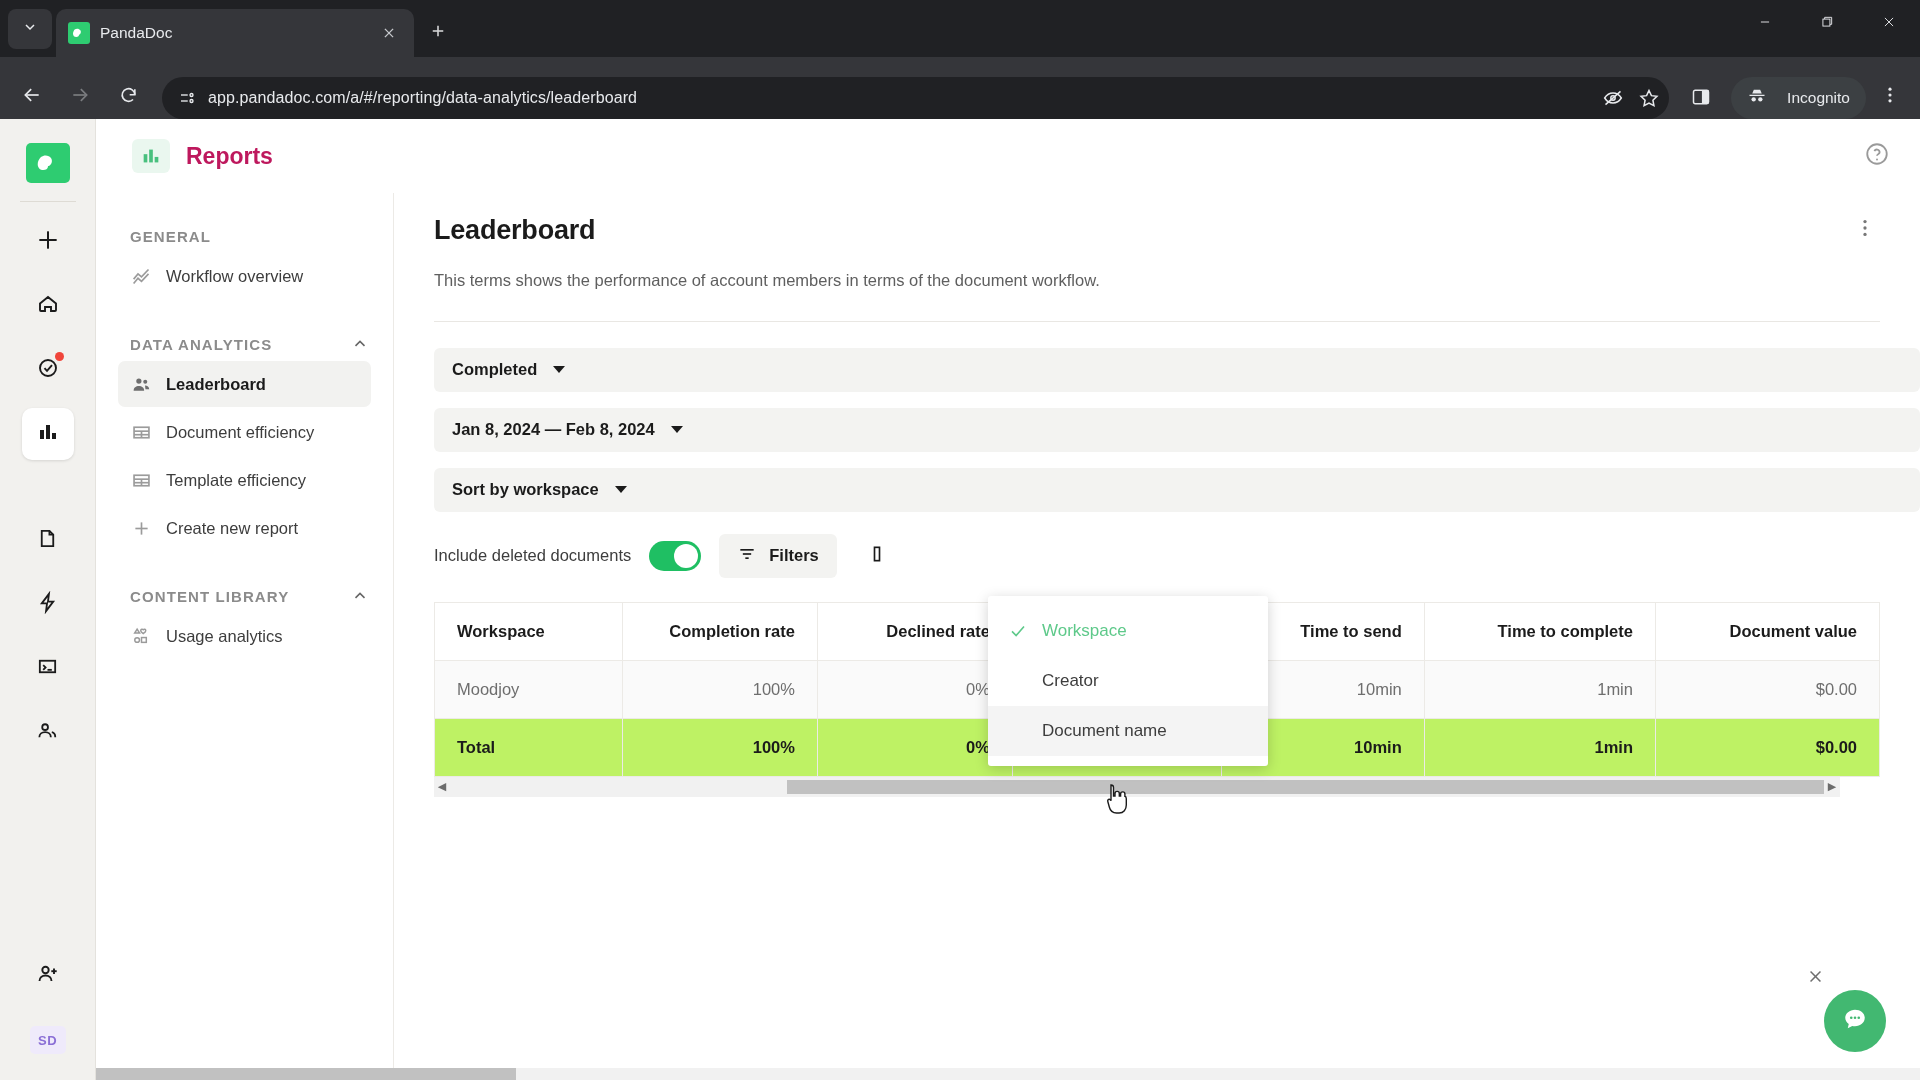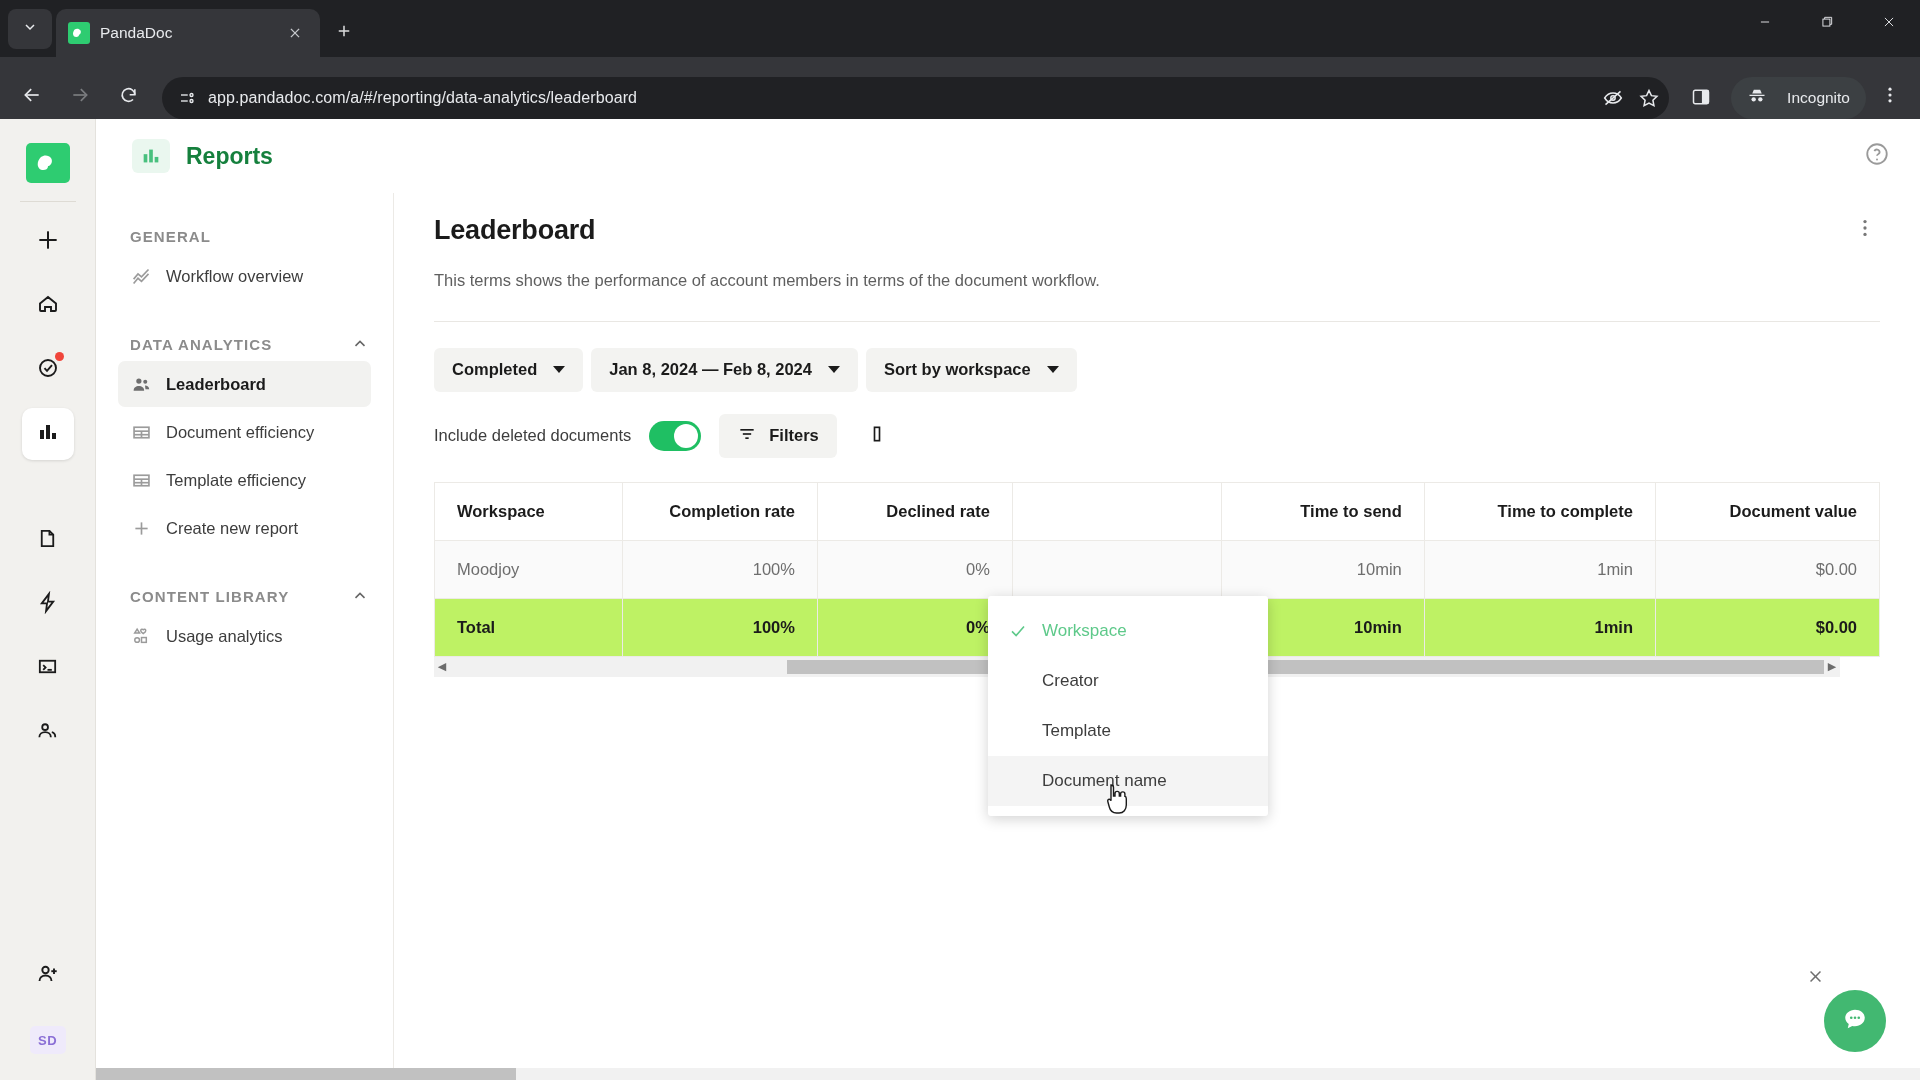--- a/index.html
+++ b/index.html
@@ -15,21 +15,21 @@
   .tabstrip {
     height: 57px; background:#202124; display:flex; align-items:flex-end;
     padding: 0 0 0 8px; position:relative;
   }
   .tab-list-btn {
     width:44px; height:40px; margin-bottom:8px; border-radius:8px;
     background:#35363a; display:flex; align-items:center; justify-content:center;
     color:#e8eaed; flex:0 0 auto;
   }
   .tab {
-    height:48px; width:264px; background:#35363a; border-radius:10px 10px 0 0;
+    height:48px; width:358px; background:#35363a; border-radius:10px 10px 0 0;
     display:flex; align-items:center; padding:0 12px; margin-left:4px; gap:10px;
     position:relative;
   }
   .tab-fav { width:22px; height:22px; border-radius:3px; background:#2ecc71;
     display:flex; align-items:center; justify-content:center; flex:0 0 auto;}
   .tab-fav svg { width:16px; height:16px; }
   .tab-title { color:#e8eaed; font-size:15.5px; flex:1; white-space:nowrap; overflow:hidden; }
   .tab-close { width:26px; height:26px; border-radius:50%; display:flex;align-items:center;justify-content:center;
     color:#c8cace; font-size:16px; }
   .newtab { width:36px; height:36px; margin:0 0 6px 6px; border-radius:50%;
@@ -70,21 +70,21 @@
   .rail-dot { position:absolute; top:8px; right:10px; width:9px;height:9px;border-radius:50%;background:#f0453a; }
   .rail-gap { height:42px; }
   .rail-spacer { flex:1; }
   .avatar-chip { width:36px;height:28px;border-radius:5px;background:#efeafb;color:#8b6fd6;
     display:flex;align-items:center;justify-content:center;font-size:13px;font-weight:700;margin:18px 0 26px;letter-spacing:.4px; }
 
   .content { flex:1; display:flex; flex-direction:column; min-width:0; background:#fff; }
 
   .page-head { height:74px; display:flex; align-items:center; padding:0 30px 0 36px; gap:16px; }
   .page-head-icon { width:38px;height:34px;border-radius:6px;background:#eaf7ef;display:flex;align-items:center;justify-content:center; }
-  .page-head-title { font-size:23px; font-weight:700; color:#15803d; }
+  .page-head-title { font-size:23px; font-weight:700; color:#be185d; }
   .page-head-right { margin-left:auto; color:#9a9a9a; }
 
   .body-row { flex:1; display:flex; min-height:0; }
 
   .subnav { width:298px; flex:0 0 auto; border-right:1px solid #eceae6; padding:28px 0 0 0; background:#fff; }
   .nav-group-label {
     font-size:15px; font-weight:700; color:#8b8b8b; letter-spacing:1.1px;
     padding: 0 24px 0 34px; display:flex; align-items:center; height:30px;
   }
   .nav-group-label .chev { margin-left:auto; color:#666; display:flex; }
@@ -97,21 +97,21 @@
   .nav-item.active .nav-icon { color:#6e6e6e; }
   .nav-gap { height:28px; }
 
   .main { flex:1; min-width:0; padding: 22px 0 0 40px; position:relative; }
 
   .main-title { font-size:27px; font-weight:700; color:#1b1b1b; letter-spacing:-0.2px; }
   .main-desc { margin-top:22px; font-size:16.5px; color:#5f5f5f; line-height:1.5; max-width:690px; }
   .main-rule { margin-top:28px; height:1px; background:#e9e7e3; margin-right:40px; }
   .main-kebab { position:absolute; right:44px; top:24px; color:#777; }
 
-  .filters-row { display:flex; gap:8px; margin-top:26px; }
+  .filters-row { display:flex; gap:16px; margin-top:26px;flex-direction:column; }
   .pill {
     height:44px; background:#f3f3f1; border-radius:6px; display:flex; align-items:center;
     gap:16px; padding:0 18px; font-size:16.5px; color:#1b1b1b; font-weight:600;
   }
   .pill .caret { width:0;height:0;border-left:6px solid transparent;border-right:6px solid transparent;border-top:7px solid #1b1b1b; }
 
   .toggles-row { display:flex; align-items:center; gap:18px; margin-top:22px; }
   .toggle-label { font-size:16.5px; color:#3d3d3d; }
   .switch { width:52px;height:30px;border-radius:15px;background:#1fbf63;position:relative; }
   .switch .knob { position:absolute;top:3px;right:3px;width:24px;height:24px;border-radius:50%;background:#fff; }
@@ -637,24 +637,20 @@
           <svg viewBox="0 0 24 24" width="18" height="18" fill="none" stroke="currentColor" stroke-width="2.2">
               <polyline points="4 12.5 9.5 18 20 6"></polyline>
             </svg>
         </span>
         <span>Workspace</span>
       </div>
       <div class="menu-item">
         <span class="menu-check blank"></span>
         <span>Creator</span>
       </div>
-      <div class="menu-item">
-        <span class="menu-check blank"></span>
-        <span>Template</span>
-      </div>
       <div class="menu-item hovered">
         <span class="menu-check blank"></span>
         <span>Document name</span>
       </div>
     </div>
 
     <div class="cursor">
       <svg width="26" height="34" viewBox="0 0 26 34">
         <path d="M6 2 C7.5 2 8.5 3 8.5 4.5 L8.5 13 L10 13 L10 10.5 C10 9.3 11 8.4 12.2 8.4 C13.4 8.4 14.3 9.3 14.3 10.5 L14.3 13 L15.6 13 L15.6 11 C15.6 9.8 16.6 8.9 17.8 8.9 C19 8.9 19.9 9.8 19.9 11 L19.9 13.3 C19.9 13.3 21.3 13.5 21.3 15.8 L21.3 22 C21.3 26.5 18.5 30 14.2 30 L11.5 30 C8 30 5.2 27.5 4.3 24 L2.8 18.5 C2.4 17 3.4 16 4.6 16.3 C5.2 16.5 5.7 17 6 17.8 L6 4.5 C6 3 6 2 6 2 Z" fill="#ffffff" stroke="#1b1b1b" stroke-width="1.4"></path>
       </svg>

